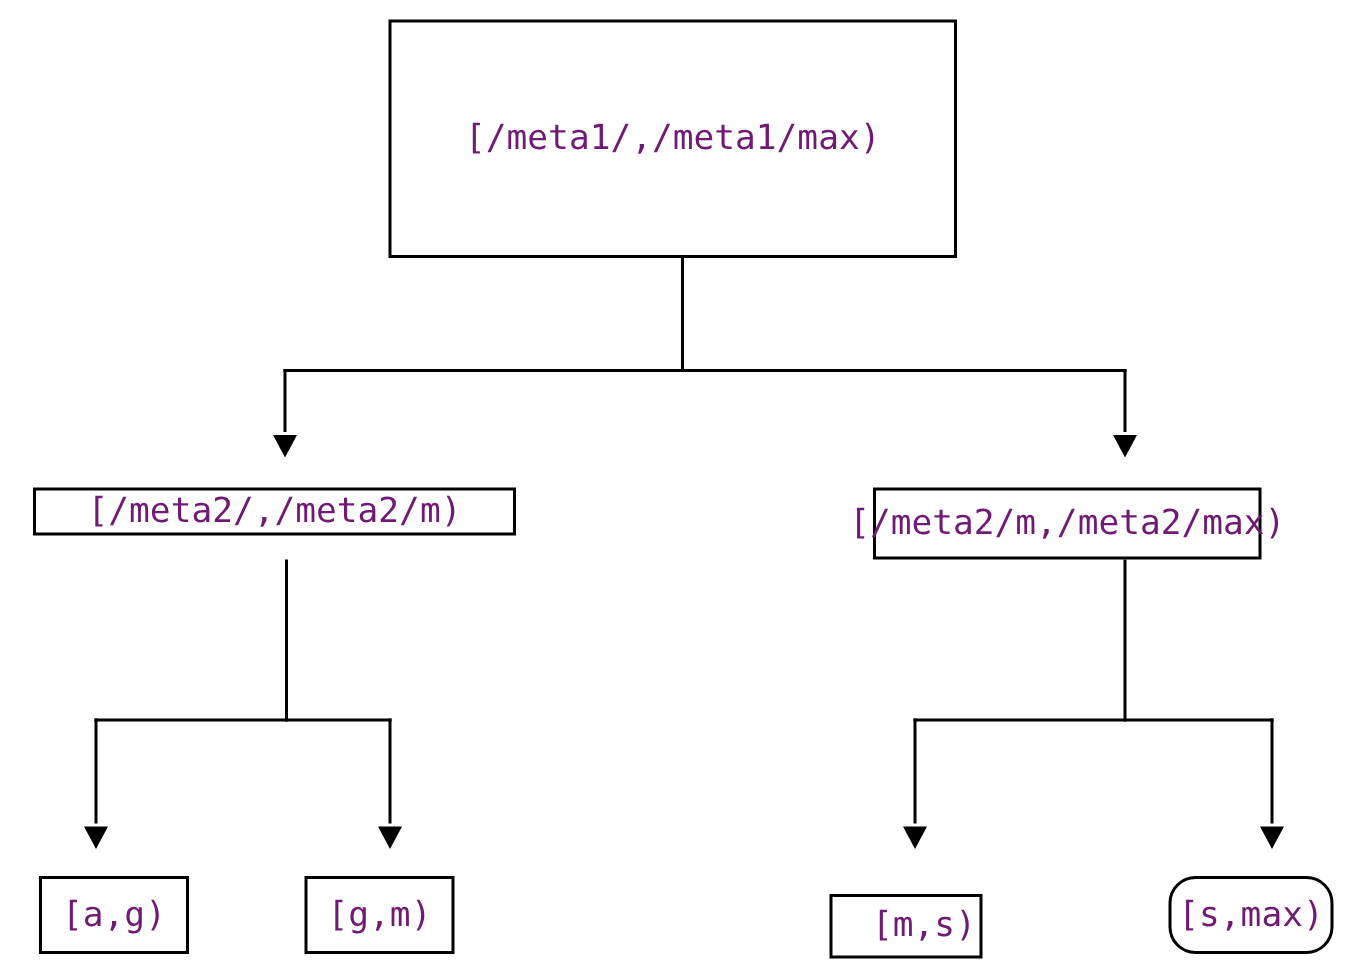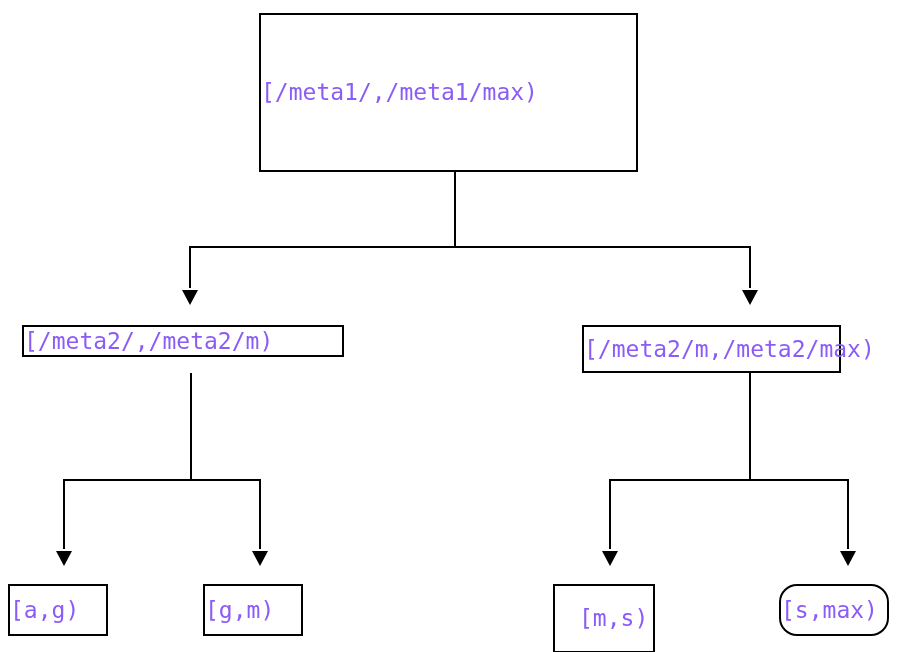--- a/index.html
+++ b/index.html
@@ -11,42 +11,42 @@
     background: #ffffff;
     font-family: "DejaVu Sans Mono", "Liberation Mono", monospace;
     overflow: hidden;
   }
   .node {
     position: absolute;
     border: 2px solid #000000;
     background: #ffffff;
     display: flex;
     align-items: center;
-    justify-content: flex-start;
+    justify-content: center;
     font-size: 23px;
     line-height: 1;
-    color: #8b5cf6;
+    color: #701a75;
     white-space: nowrap;
   }
   .line { position: absolute; background: #000000; }
   .arrow {
     position: absolute;
     width: 0; height: 0;
     border-left: 8px solid transparent;
     border-right: 8px solid transparent;
     border-top: 15px solid #000000;
   }
 
   
   .n-root  { left: 259px; top: 13px;  width: 379px; height: 159px; }
   .n-left  { left: 22px;  top: 325px; width: 322px; height: 32px; }
   .n-right { left: 582px; top: 325px; width: 259px; height: 48px; }
-  .n-ag    { left: 8px;   top: 584px; width: 100px; height: 52px; }
+  .n-ag    { left: 26px;   top: 584px; width: 100px; height: 52px; }
   .n-gm    { left: 203px; top: 584px; width: 100px; height: 52px; }
-  .n-ms    { left: 553px; top: 584px; width: 102px; height: 69px; padding-left: 24px; }
+  .n-ms    { left: 553px; top: 596px; width: 102px; height: 43px; padding-left: 24px; }
   .n-smax  { left: 779px; top: 584px; width: 110px; height: 52px; border-radius: 18px; }
 
   
   .l-root-stem   { left: 454px; top: 172px; width: 2px;   height: 76px; }
   .l1-bar        { left: 189px; top: 246px; width: 562px; height: 2px; }
   .l1-drop-left  { left: 189px; top: 246px; width: 2px;   height: 42px; }
   .l1-drop-right { left: 749px; top: 246px; width: 2px;   height: 42px; }
   .a1-left       { left: 182px; top: 290px; }
   .a1-right      { left: 742px; top: 290px; }
 

